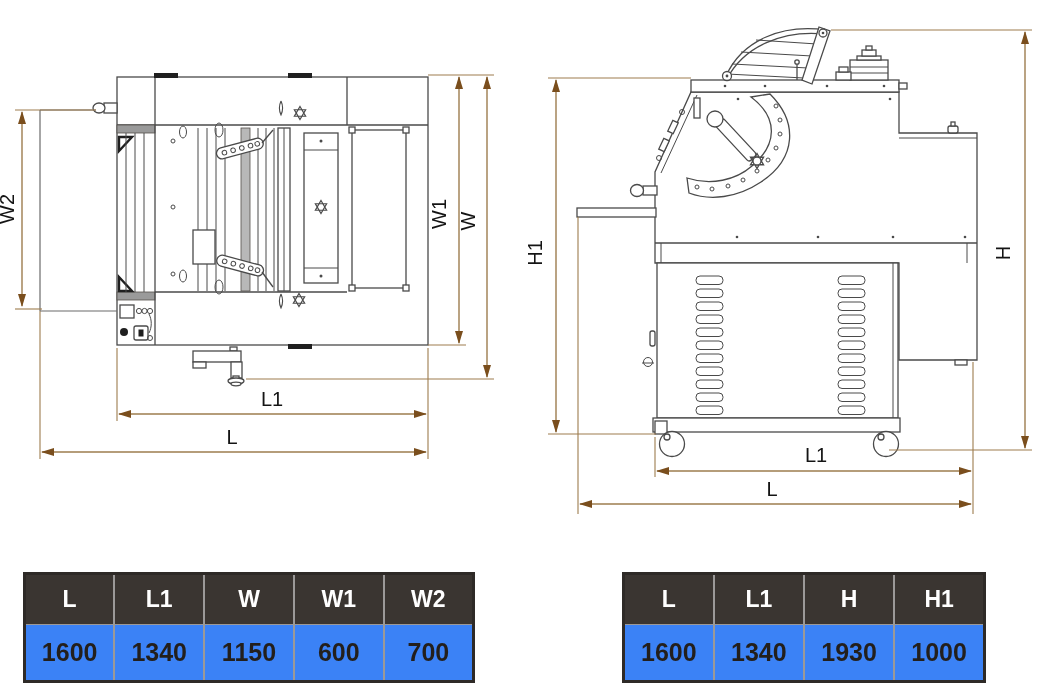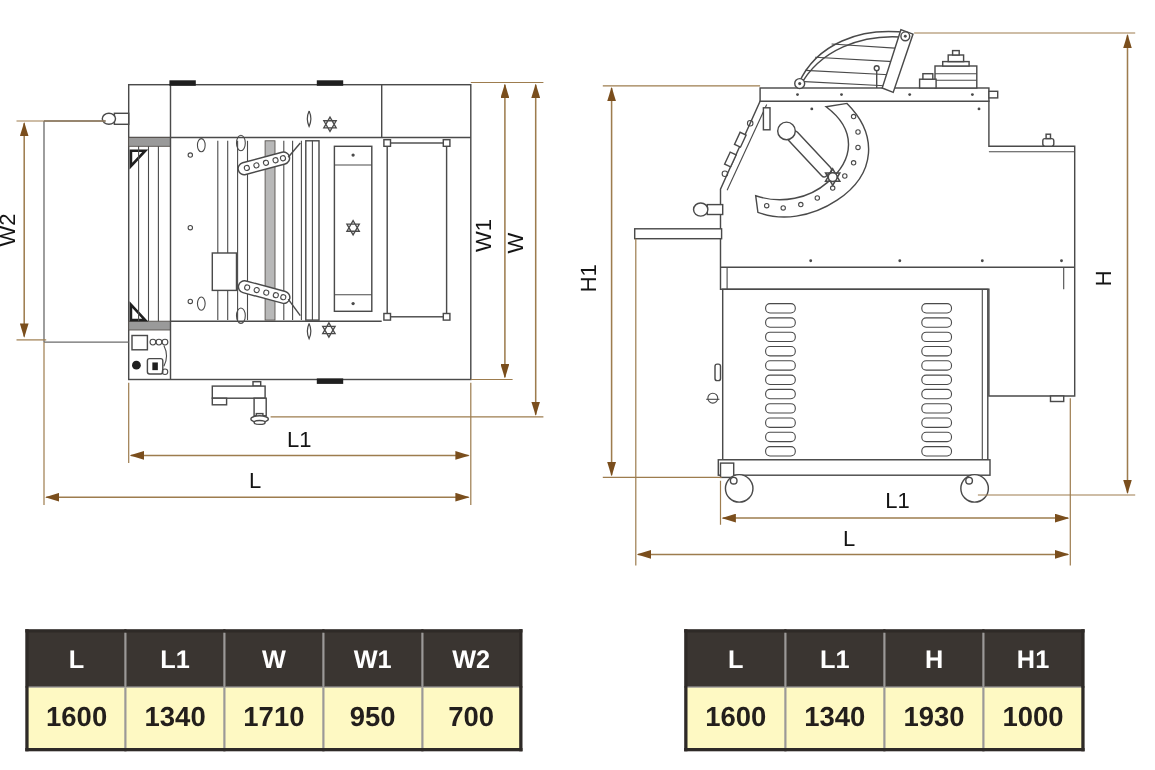--- a/index.html
+++ b/index.html
@@ -13,21 +13,21 @@
   .thin{fill:none;stroke:#4a4a4a;stroke-width:1;}
   .dot{fill:#4a4a4a;}
   .gray{fill:none;stroke:#6b6b6b;stroke-width:1.2;}
   
   .dim{stroke:#9d7c4e;stroke-width:1.4;fill:none;}
   .ref{stroke:#9d7c4e;stroke-width:1.1;fill:none;}
   .dlabel{font:20px "Liberation Sans",sans-serif;fill:#141414;}
   
   .spec{position:absolute;border-collapse:collapse;table-layout:fixed;border:3px solid #2e2a27;}
   .spec th{background:#3a3531;color:#ffffff;font:bold 23px "Liberation Sans",sans-serif;height:47px;border-left:2px solid #9b9998;text-align:center;}
-  .spec td{background:#fef9c3;color:#231f1c;font:bold 25px "Liberation Sans",sans-serif;height:53px;border-left:2px solid #9b9998;border-top:1px solid #9b9998;text-align:center;}
+  .spec td{background:#3b82f6;color:#231f1c;font:bold 25px "Liberation Sans",sans-serif;height:53px;border-left:2px solid #9b9998;border-top:1px solid #9b9998;text-align:center;}
   .spec th:first-child,.spec td:first-child{border-left:none;}
   #table-top-view{left:23px;top:572px;width:452px;}
   #table-side-view{left:622px;top:572px;width:364px;}
 </style>
 </head>
 <body>
 
 <svg width="1050" height="562" viewBox="0 0 1050 562">
   <defs>
     <marker id="arr" viewBox="0 -4 13 8" refX="12" refY="0" markerWidth="13" markerHeight="8" orient="auto-start-reverse" markerUnits="userSpaceOnUse">
@@ -339,22 +339,22 @@
       <tr>
     <th>L</th>
     <th>L1</th>
     <th>W</th>
     <th>W1</th>
     <th>W2</th>
   </tr>
   <tr>
     <td>1600</td>
     <td>1340</td>
-    <td>1710</td>
-    <td>950</td>
+    <td>1150</td>
+    <td>600</td>
     <td>700</td>
   </tr>
 </tbody>
   </table>
 
 <table class="spec" id="table-side-view">
   <tbody>
       <tr>
     <th>L</th>
     <th>L1</th>

